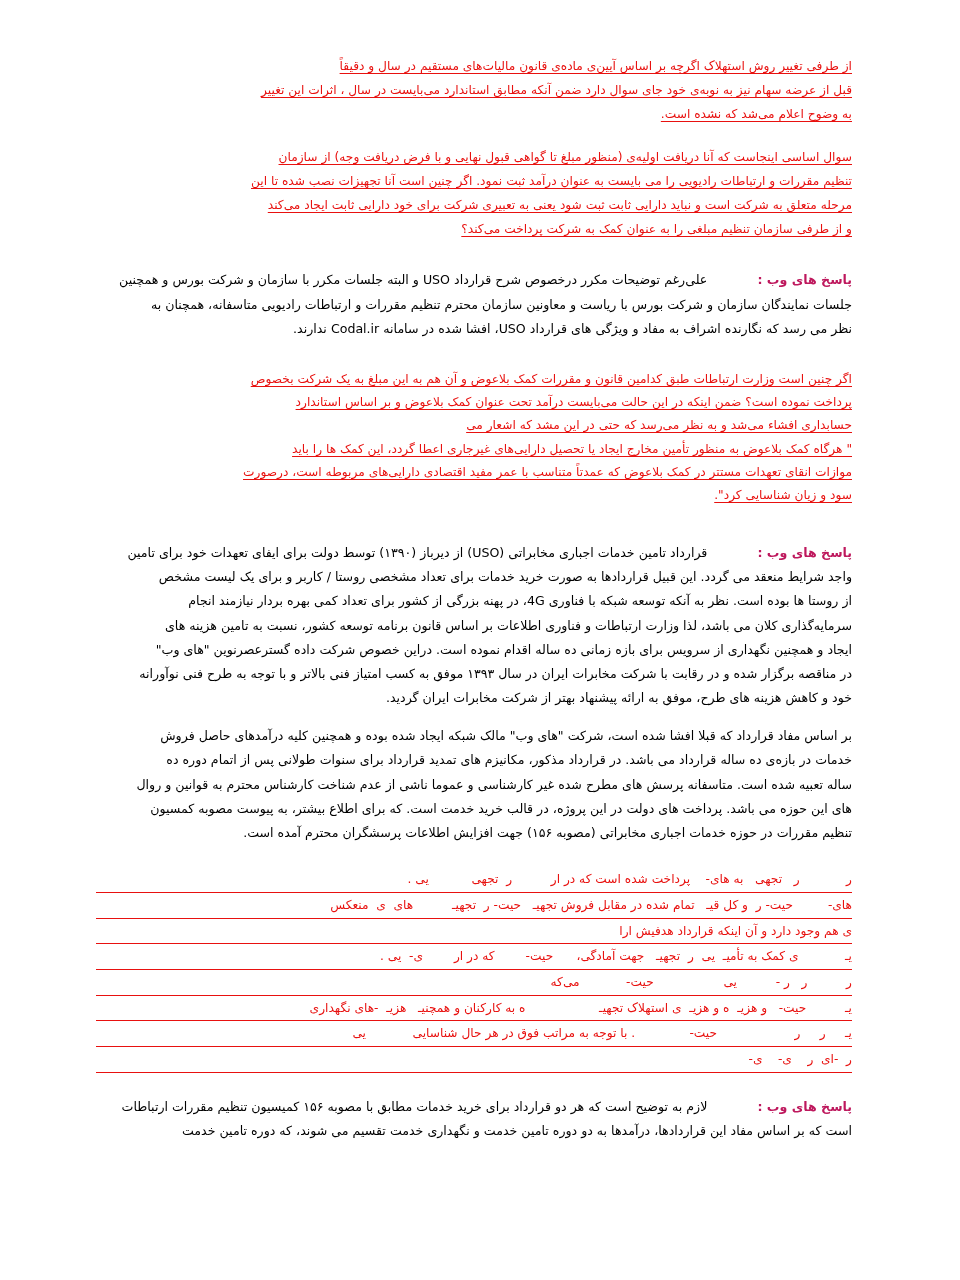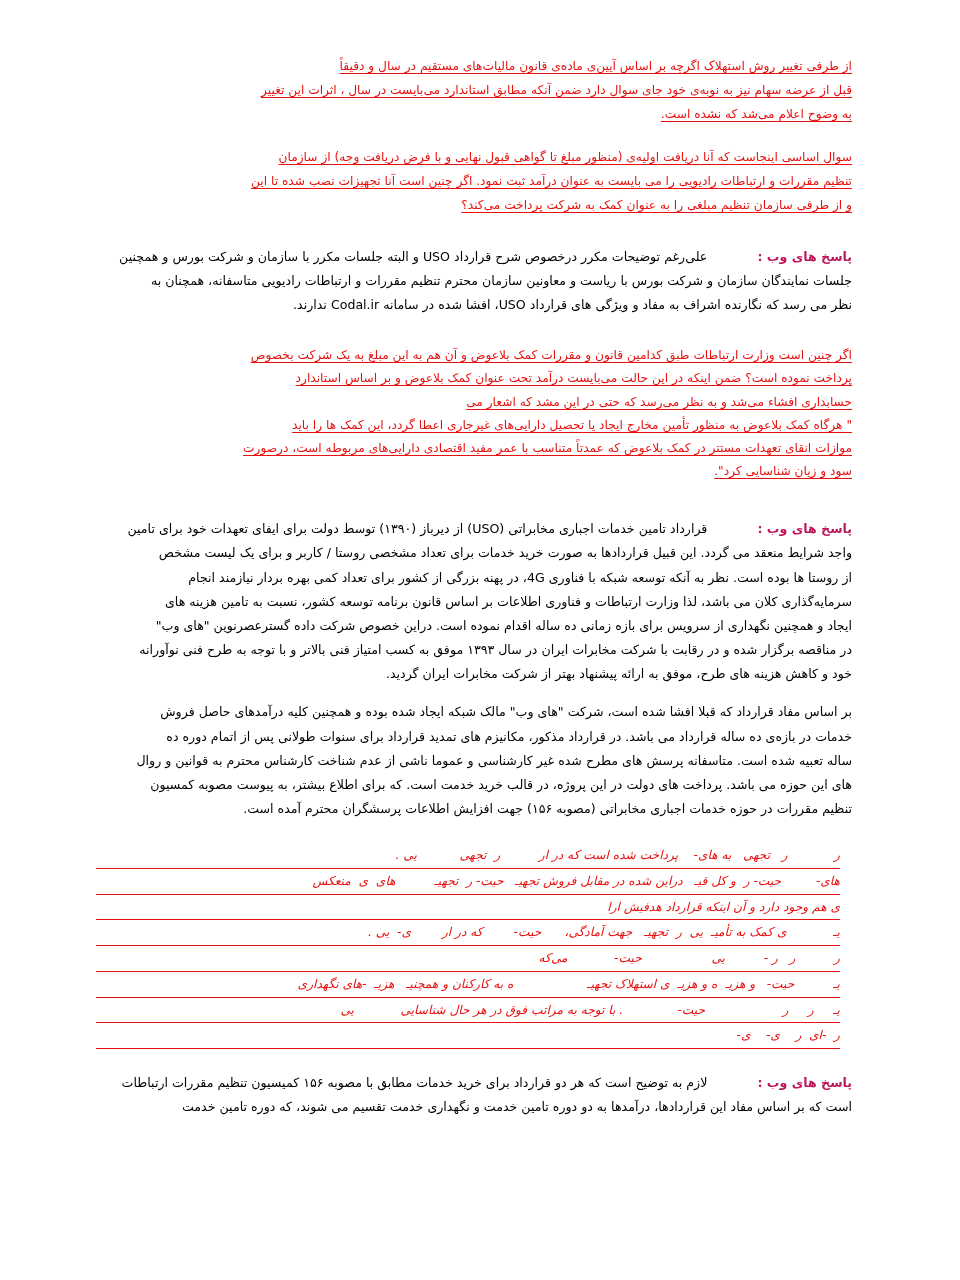--- a/index.html
+++ b/index.html
@@ -41,22 +41,21 @@
     font-weight: bold;
     color: #be185d;
     margin-left: 46px;
   }
   .gap-sm { height: 6px; }
   .gap-md { height: 13px; }
   .gap-lg { height: 20px; }
 
   
   .fragblock {
-    margin: 4px 12px 0 0;
-    font-style: italic;
+    margin: 4px 0 0 0;
   }
   .fragline {
     color: #e8110f;
     font-size: 12.2px;
     line-height: 1.78;
     border-bottom: 1px solid #e8110f;
     white-space: pre;
     overflow: hidden;
     text-align: justify;
     padding-bottom: 1px;
@@ -74,20 +73,21 @@
     <p class="para red">از طرفی تغییر روش استهلاک اگرچه بر اساس آیین‌ی ماده‌ی        قانون مالیات‌های مستقیم در سال      و دقیقاً</p>
     <p class="para red">قبل از عرضه سهام نیز به نوبه‌ی خود جای سوال دارد ضمن آنکه مطابق استاندارد می‌بایست در سال      ، اثرات این تغییر</p>
     <p class="para red">به وضوح اعلام می‌شد که نشده است.</p>
   </div>
 
   <div class="gap-sm"></div>
 
   <div class="block">
     <p class="para red">سوال اساسی اینجاست که آنا دریافت اولیه‌ی (منظور مبلغ تا گواهی قبول نهایی و با فرض دریافت وجه) از سازمان</p>
     <p class="para red">تنظیم مقررات و ارتباطات رادیویی را می بایست به عنوان درآمد ثبت نمود. اگر چنین است آنا تجهیزات نصب شده تا این</p>
+    <p class="para red">مرحله متعلق به شرکت است و نباید دارایی ثابت ثبت شود یعنی به تعبیری شرکت برای خود دارایی ثابت ایجاد می‌کند</p>
     <p class="para red">و از طرفی سازمان تنظیم مبلغی را به عنوان کمک به شرکت پرداخت می‌کند؟</p>
   </div>
 
   <div class="gap-md"></div>
 
   <div class="block">
     <p class="para"><span class="lead">پاسخ های وب :</span> <span>علی‌رغم توضیحات مکرر درخصوص شرح قرارداد USO و البته جلسات مکرر با سازمان و شرکت بورس و همچنین</span></p>
     <p class="para">جلسات نمایندگان سازمان و شرکت بورس با ریاست و معاونین سازمان محترم تنظیم مقررات و ارتباطات رادیویی متاسفانه، همچنان به</p>
     <p class="para">نظر می رسد که نگارنده اشراف به مفاد و ویژگی های قرارداد USO، افشا شده در سامانه Codal.ir ندارند.</p>
   </div>
@@ -120,21 +120,21 @@
     <p class="para">خدمات در بازه‌ی ده ساله قرارداد می باشد. در قرارداد مذکور، مکانیزم های تمدید قرارداد برای سنوات طولانی پس از اتمام دوره ده</p>
     <p class="para">ساله تعبیه شده است. متاسفانه پرسش های مطرح شده غیر کارشناسی و عموما ناشی از عدم شناخت کارشناس محترم به قوانین و روال</p>
     <p class="para">های این حوزه می باشد. پرداخت های دولت در این پروژه، در قالب خرید خدمت است. که برای اطلاع بیشتر، به پیوست مصوبه کمسیون</p>
     <p class="para">تنظیم مقررات در حوزه خدمات اجباری مخابراتی (مصوبه ۱۵۶) جهت افزایش اطلاعات پرسشگران محترم آمده است.</p>
   </div>
 
   <div class="gap-sm"></div>
 
   <div class="fragblock">
     <div class="fragline">ر            ر   تجهی   به های-    پرداخت شده است که در ار          ر  تجهی           یی .</div>
-    <div class="fragline">های-         حیت- ر  و کل قیـ   دراین شده در مقابل فروش تجهیـ   حیت- ر  تجهیـ          های  ی  منعکس</div>
+    <div class="fragline">های-         حیت- ر  و کل قیـ   تمام شده در مقابل فروش تجهیـ   حیت- ر  تجهیـ          های  ی  منعکس</div>
     <div class="fragline">ی هم وجود دارد و آن اینکه قرارداد هدفیش ارا</div>
     <div class="fragline">یـ            ی کمک به تأمیـ  یی  ر  تجهیـ   جهت آمادگی،      حیت-        که در ار        ی-  یی .</div>
     <div class="fragline">ر          ر   ر -          یی                  حیت-            می‌که</div>
     <div class="fragline">یـ          حیت-   و هزیـ  ه و هزیـ  ی استهلاک تجهیـ                   ه به کارکنان و همچنیـ   هزیـ  -های نگهداری</div>
     <div class="fragline">یـ     ر     ر                    حیت-              . با توجه به مراتب فوق در هر حال شناسایی            یی</div>
     <div class="fragline">ر  -ای  ر    ی-    ی-</div>
   </div>
 
   <div class="gap-lg"></div>
 

